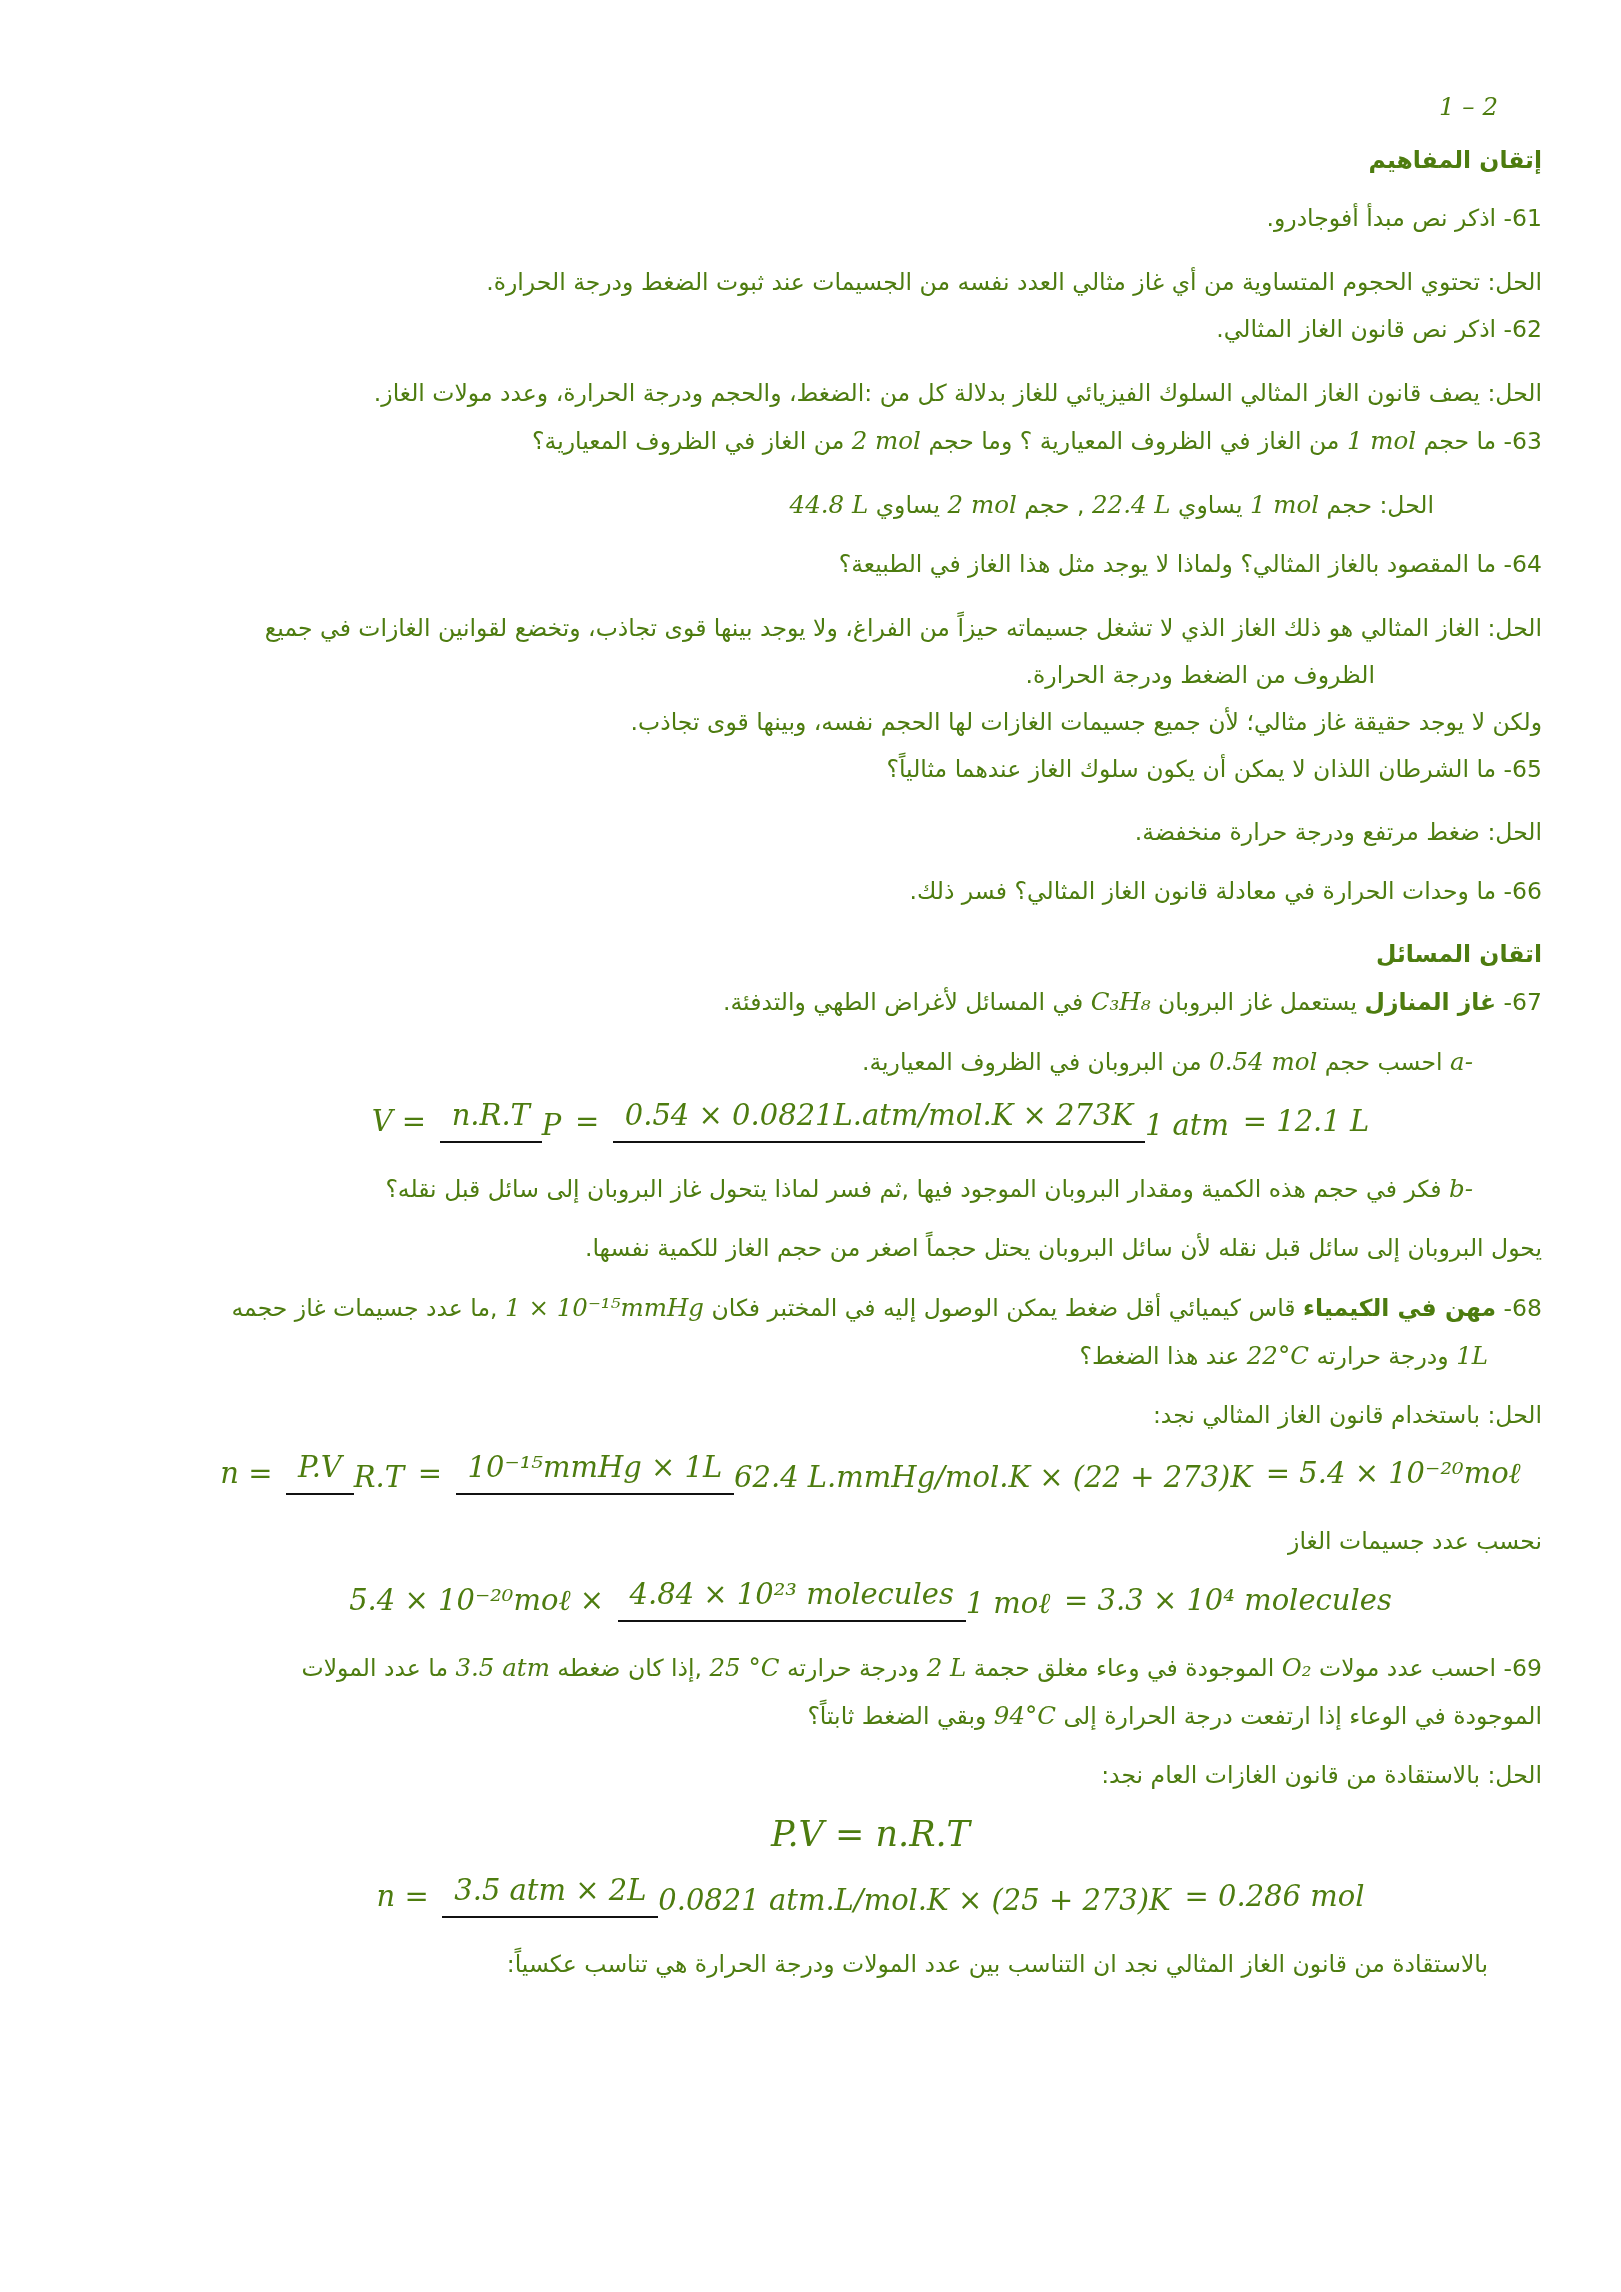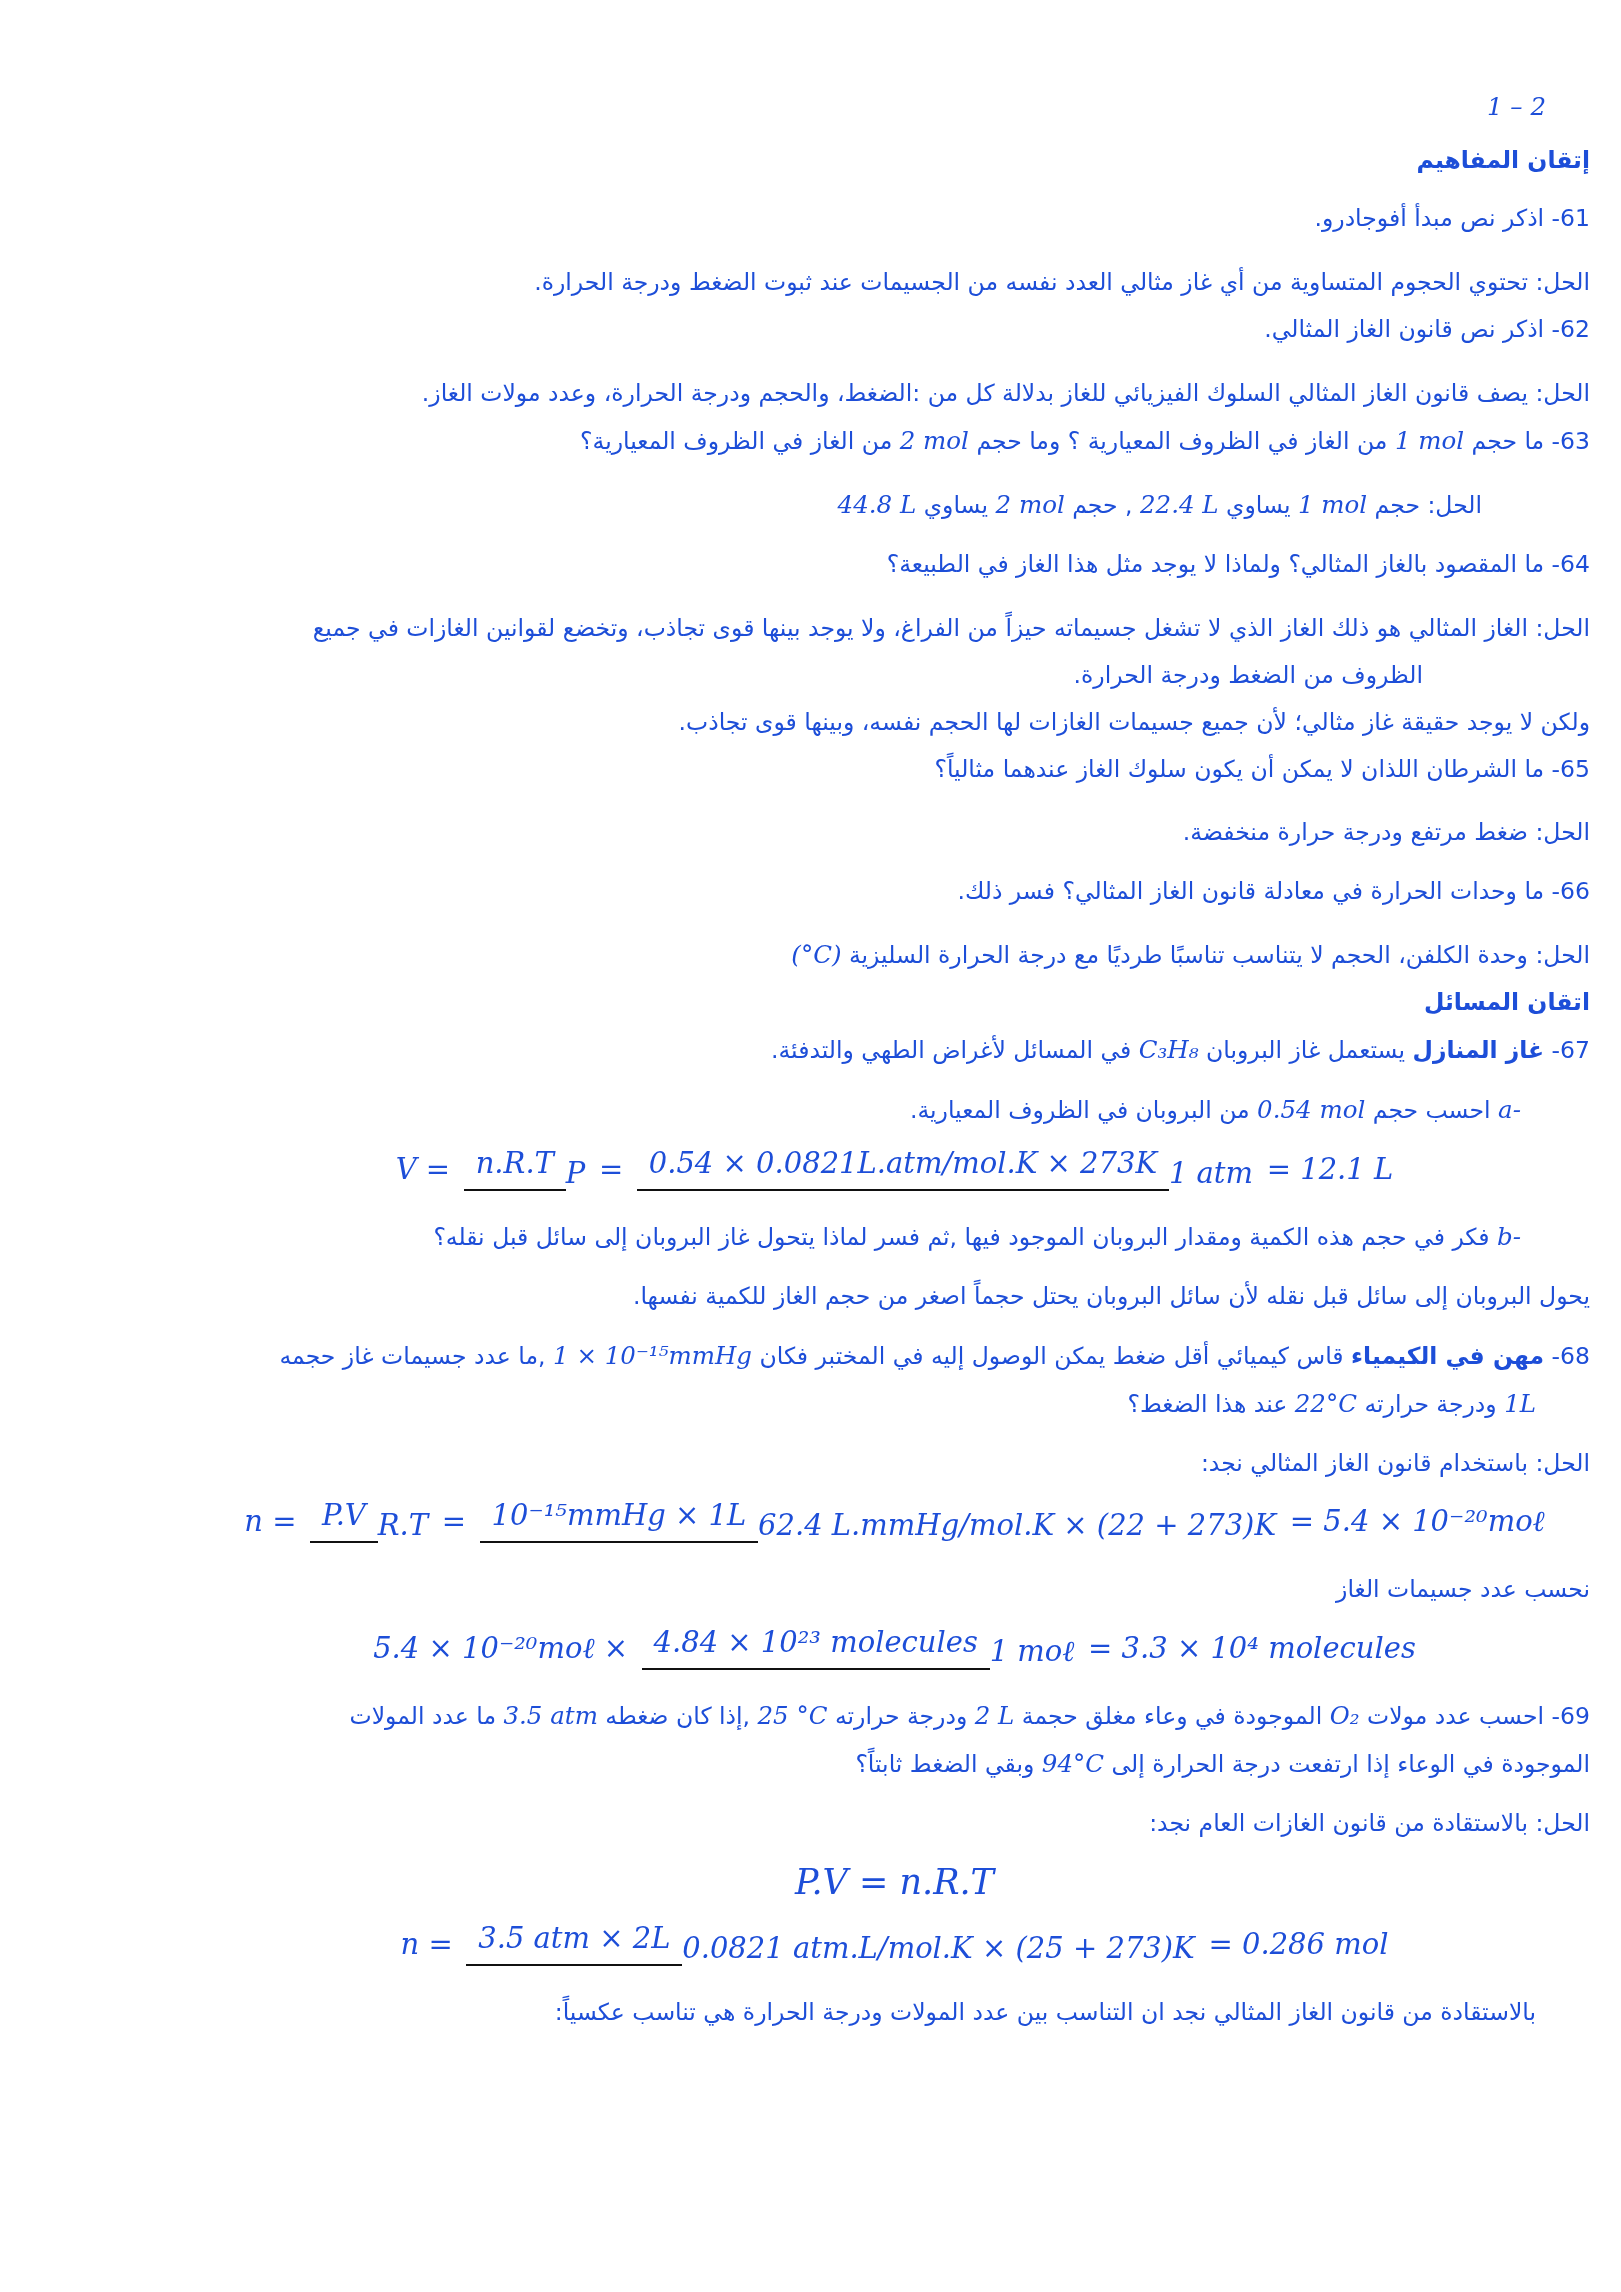--- a/index.html
+++ b/index.html
@@ -1,20 +1,20 @@
 <!DOCTYPE html>
 <html lang="ar" dir="rtl"><head>
 <meta charset="utf-8">
 <style>
   html,body{margin:0;padding:0;background:#ffffff;}
   .page{
     box-sizing:border-box;
     width:1477px;height:2293px;
-    background:#ffffff;color:#1d4ed8;
-    padding:84px 31px 0 55px;
+    background:#ffffff;color:#4d7c0f;
+    padding:84px 79px 0 55px;
     direction:rtl;
     font-family:"DejaVu Sans",sans-serif;
     font-size:23.5px;
     overflow:hidden;
   }
   .t{text-align:right;line-height:45px;margin:0 0 13.7px 0;white-space:nowrap;}
   .b{font-weight:bold;}
   .mb0{margin-bottom:2px;}
   .mb-sm{margin-bottom:7.8px;}
   .mb-lg{margin-bottom:18.6px;}
@@ -66,21 +66,20 @@
 
   <div class="t mb-lg">64- ما المقصود بالغاز المثالي؟ ولماذا لا يوجد مثل هذا الغاز في الطبيعة؟</div>
   <div class="t mb0">الحل: الغاز المثالي هو ذلك الغاز الذي لا تشغل جسيماته حيزاً من الفراغ، ولا يوجد بينها قوى تجاذب، وتخضع لقوانين الغازات في جميع</div>
   <div class="t mb0 ind170">الظروف من الضغط ودرجة الحرارة.</div>
   <div class="t mb0">ولكن لا يوجد حقيقة غاز مثالي؛ لأن جميع جسيمات الغازات لها الحجم نفسه، وبينها قوى تجاذب.</div>
 
   <div class="t mb-lg">65- ما الشرطان اللذان لا يمكن أن يكون سلوك الغاز عندهما مثالياً؟</div>
   <div class="t">الحل: ضغط مرتفع ودرجة حرارة منخفضة.</div>
 
   <div class="t mb-lg">66- ما وحدات الحرارة في معادلة قانون الغاز المثالي؟ فسر ذلك.</div>
-  <div class="t mb0"><span>الحل: وحدة الكلفن، الحجم لا يتناسب تناسبًا طرديًا مع درجة الحرارة السليزية </span><span class="math">(°C)</span></div>
 
   <div class="t b mb0">اتقان المسائل</div>
 
   <div class="t"><span>67- </span><span class="b">غاز المنازل</span><span> يستعمل غاز البروبان </span><span class="math">C₃H₈</span><span> في المسائل لأغراض الطهي والتدفئة.</span></div>
 
   <div class="t ind70"><span class="math">a-</span><span> احسب حجم </span><span class="math">0.54 mol</span><span> من البروبان في الظروف المعيارية.</span></div>
 
   <div class="eq">
     <span>V =</span>
     <span class="frac">

